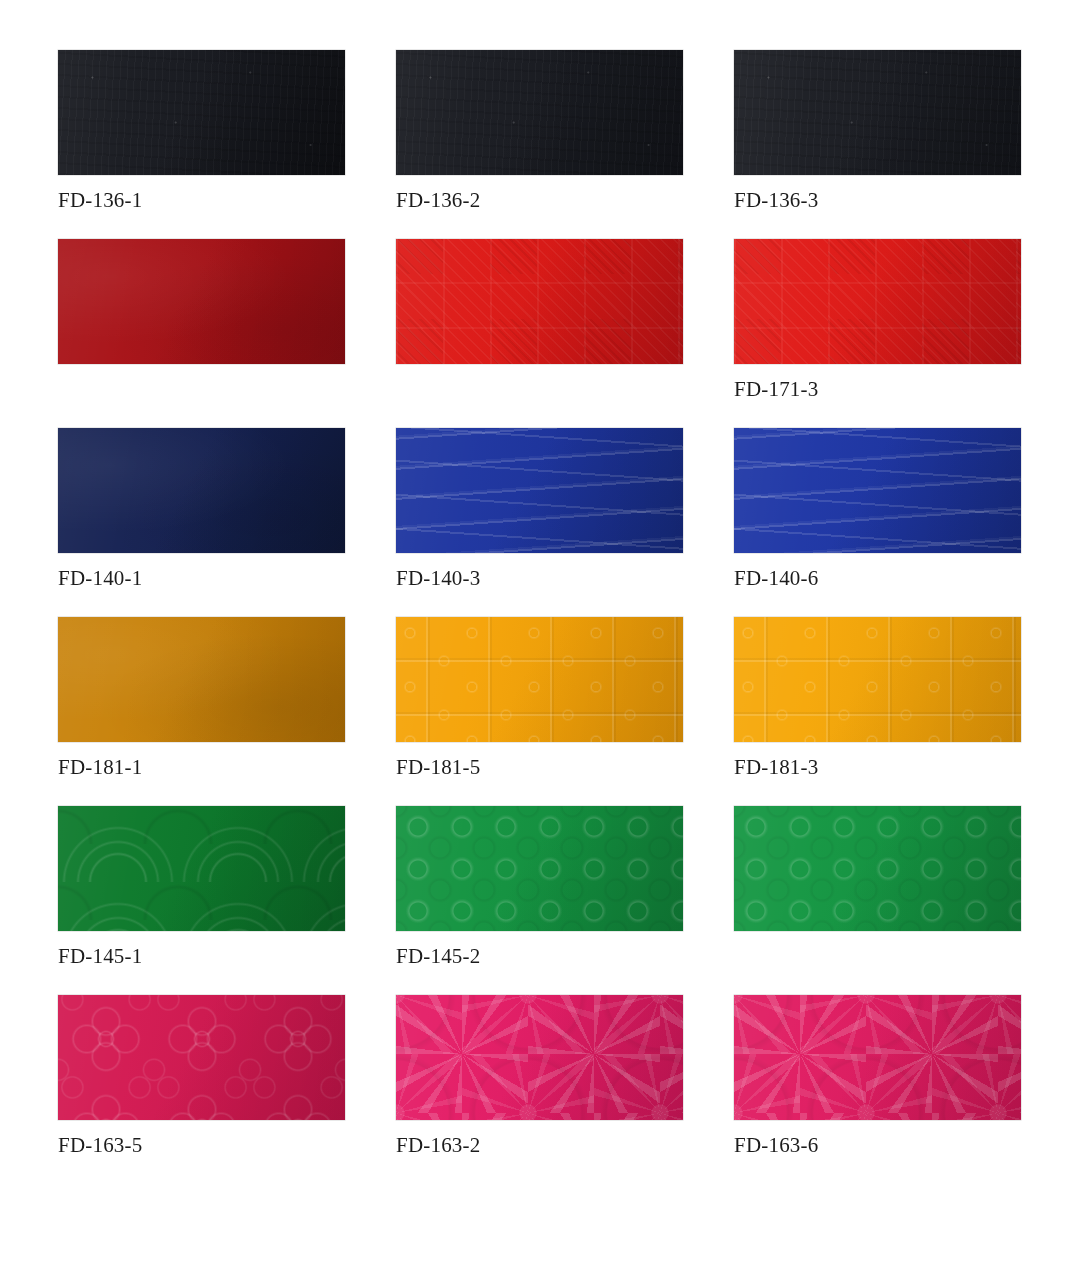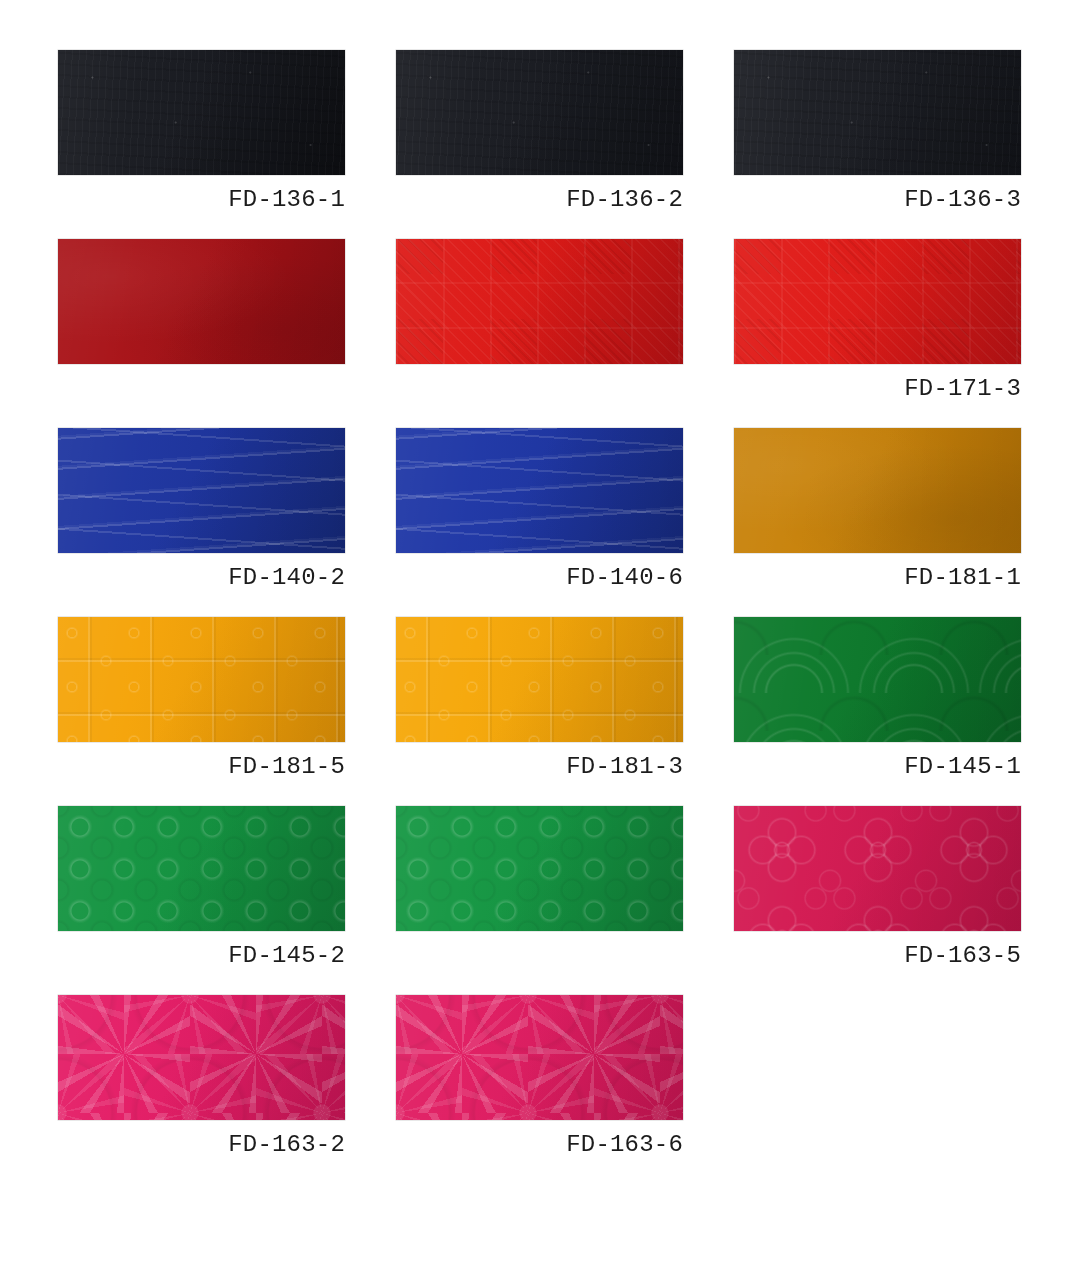--- a/index.html
+++ b/index.html
@@ -57,26 +57,26 @@
     inset: 0;
     pointer-events: none;
     background: linear-gradient(100deg,
       rgba(255,255,255,0.055) 0%,
       rgba(255,255,255,0.015) 28%,
       rgba(0,0,0,0.045) 62%,
       rgba(0,0,0,0.09) 100%);
   }
   .caption {
     margin-top: 14px;
-    text-align: right;
-    font-size: 24px;
+    text-align: left;
+    font-size: 21px;
     line-height: 22px;
     color: #1c1c1c;
     letter-spacing: 0.2px;
-    font-family: Liberation Mono, monospace;
+    font-family: Liberation Serif, serif;
   }
 
   
 
   
   .tex-plain {
     background-image:
       radial-gradient(ellipse at 18% 30%, rgba(255,255,255,0.05), rgba(255,255,255,0) 55%),
       radial-gradient(ellipse at 76% 72%, rgba(0,0,0,0.07), rgba(0,0,0,0) 58%);
   }
@@ -315,25 +315,33 @@
       <div class="cell">
         <div class="swatch">
           <div class="base" style="background: linear-gradient(118deg, rgb(224, 27, 24) 0%, rgb(224, 27, 24) 45%, rgb(187, 18, 21) 100%);"></div>
           <div class="tex tex-check"></div>
           <div class="sheen"></div>
         </div>
         <div class="caption">FD-171-3</div>
       </div>
       <div class="cell">
         <div class="swatch">
+          <div class="base" style="background: linear-gradient(118deg, rgb(22, 34, 83) 0%, rgb(22, 34, 83) 45%, rgb(14, 24, 56) 100%);"></div>
+          <div class="tex tex-plain"></div>
+          <div class="sheen"></div>
+        </div>
+        <div class="caption">FD-140-1</div>
+      </div>
+      <div class="cell">
+        <div class="swatch">
           <div class="base" style="background: linear-gradient(118deg, rgb(30, 53, 160) 0%, rgb(30, 53, 160) 45%, rgb(21, 40, 120) 100%);"></div>
           <div class="tex tex-wave"></div>
           <div class="sheen"></div>
         </div>
-        <div class="caption">FD-140-2</div>
+        <div class="caption">FD-140-3</div>
       </div>
       <div class="cell">
         <div class="swatch">
           <div class="base" style="background: linear-gradient(118deg, rgb(31, 55, 166) 0%, rgb(31, 55, 166) 45%, rgb(22, 41, 125) 100%);"></div>
           <div class="tex tex-wave"></div>
           <div class="sheen"></div>
         </div>
         <div class="caption">FD-140-6</div>
       </div>
       <div class="cell">

